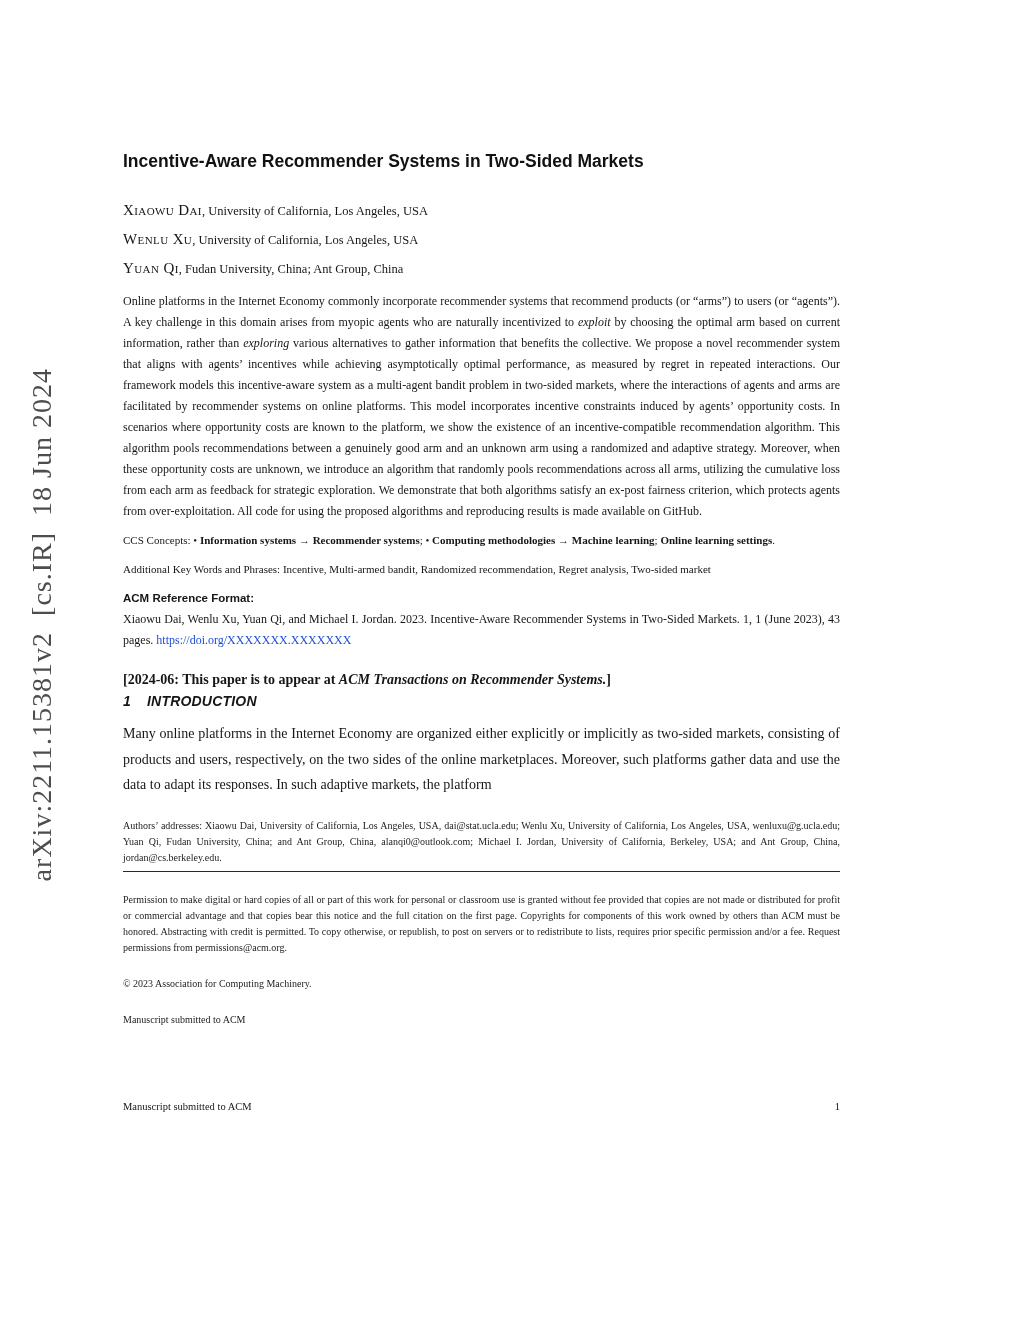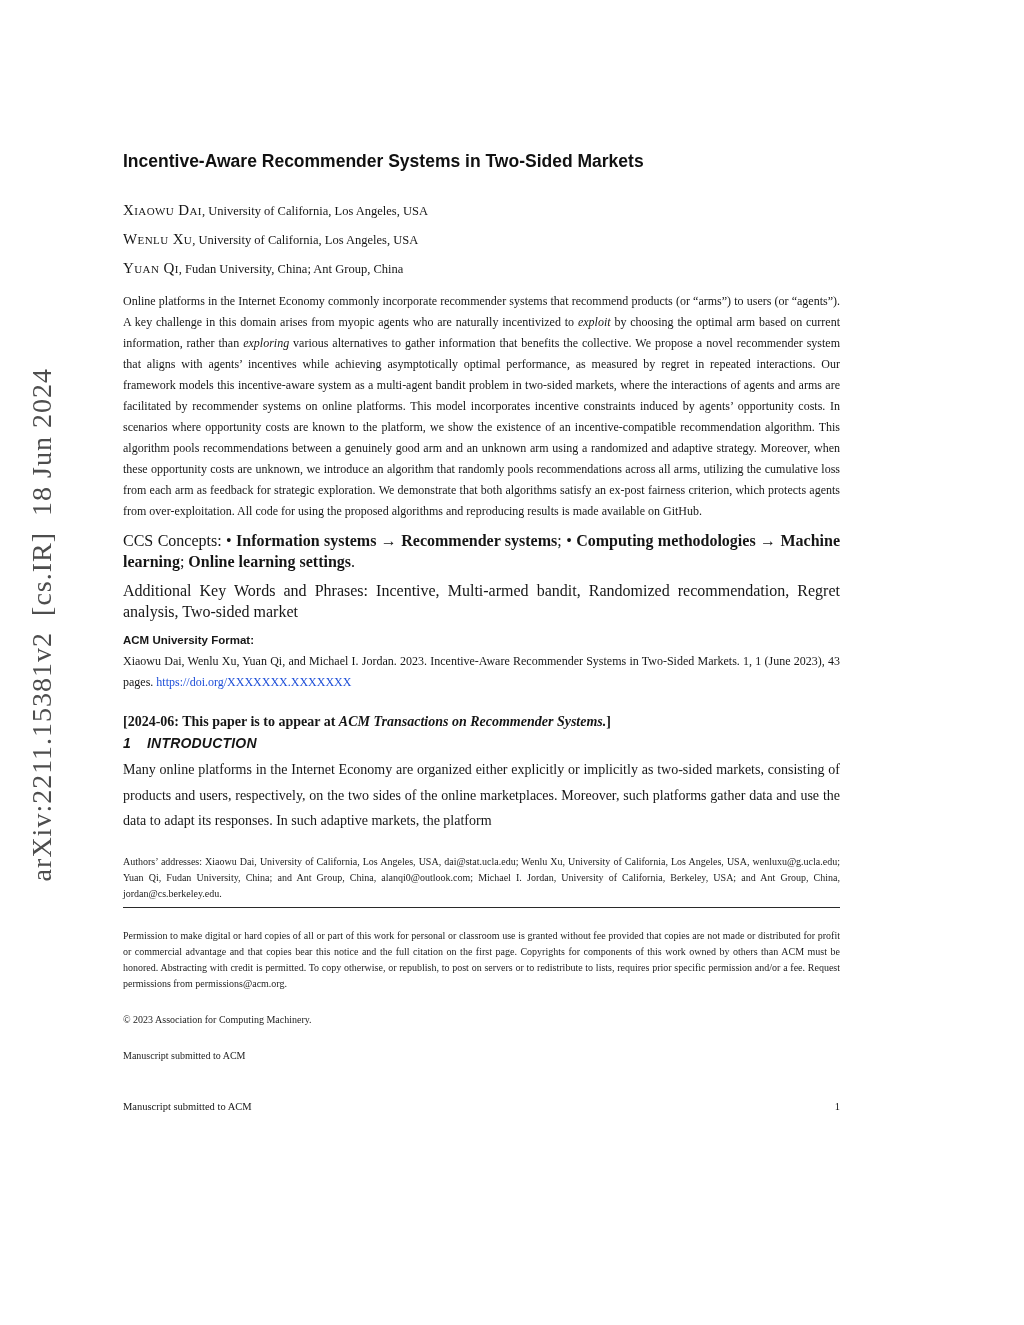--- a/index.html
+++ b/index.html
@@ -49,21 +49,21 @@
   .author-affil { font-size: 12.5px; }
   .abstract {
     margin-top: 8px;
     font-size: 12px;
     line-height: 21px;
     text-align: justify;
   }
   .abstract em { font-style: italic; }
   .ccs, .keywords {
     margin-top: 8px;
-    font-size: 16px;
+    font-size: 11px;
     line-height: 21px;
     text-align: justify;
   }
   .ccs b { font-weight: bold; }
   .acmref { margin-top: 8px; }
   .acmref-heading {
     font-family: "Liberation Sans", sans-serif;
     font-size: 11.5px;
     font-weight: bold;
     line-height: 21px;
@@ -84,21 +84,21 @@
   .section-heading {
     font-family: "Liberation Sans", sans-serif;
     font-size: 14px;
     font-weight: bold;
     line-height: 20px;
     letter-spacing: 0.2px;
     font-style: italic;
   }
   .sec-num { margin-right: 16px; }
   .intro {
-    margin-top: 4px;
+    margin-top: 10px;
     font-size: 14px;
     line-height: 25.5px;
     text-align: justify;
   }
   .footnotes { margin-top: 8px; }
   .fn {
     font-size: 10px;
     line-height: 16px;
     text-align: justify;
     color: #1c1c1c;
@@ -138,21 +138,21 @@
       <div class="author-line"><span class="author-name">Yuan Qi</span><span class="author-affil">, Fudan University, China; Ant Group, China</span></div>
     </div>
 
     <p class="abstract"><span>Online platforms in the Internet Economy commonly incorporate recommender systems that recommend products (or “arms”) to users (or “agents”). A key challenge in this domain arises from myopic agents who are naturally incentivized to </span><em>exploit</em><span> by choosing the optimal arm based on current information, rather than </span><em>exploring</em><span> various alternatives to gather information that benefits the collective. We propose a novel recommender system that aligns with agents’ incentives while achieving asymptotically optimal performance, as measured by regret in repeated interactions. Our framework models this incentive-aware system as a multi-agent bandit problem in two-sided markets, where the interactions of agents and arms are facilitated by recommender systems on online platforms. This model incorporates incentive constraints induced by agents’ opportunity costs. In scenarios where opportunity costs are known to the platform, we show the existence of an incentive-compatible recommendation algorithm. This algorithm pools recommendations between a genuinely good arm and an unknown arm using a randomized and adaptive strategy. Moreover, when these opportunity costs are unknown, we introduce an algorithm that randomly pools recommendations across all arms, utilizing the cumulative loss from each arm as feedback for strategic exploration. We demonstrate that both algorithms satisfy an ex-post fairness criterion, which protects agents from over-exploitation. All code for using the proposed algorithms and reproducing results is made available on GitHub.</span></p>
 
     <p class="ccs"><span>CCS Concepts: </span><span>• </span><b>Information systems</b><span> → </span><b>Recommender systems</b><span>; </span><span>• </span><b>Computing methodologies</b><span> → </span><b>Machine learning</b><span>; </span><b>Online learning settings</b><span>.</span></p>
 
     <p class="keywords"><span>Additional Key Words and Phrases: </span><span>Incentive, Multi-armed bandit, Randomized recommendation, Regret analysis, Two-sided market</span></p>
 
     <div class="acmref">
-      <p class="acmref-heading">ACM University Format:</p>
+      <p class="acmref-heading">ACM Reference Format:</p>
       <p class="acmref-text"><span>Xiaowu Dai, Wenlu Xu, Yuan Qi, and Michael I. Jordan. 2023. Incentive-Aware Recommender Systems in Two-Sided Markets. 1, 1 (June 2023), 43 pages. </span><a href="#" class="doi">https://doi.org/XXXXXXX.XXXXXXX</a></p>
     </div>
 
     <p class="notice"><span>[2024-06: This paper is to appear at </span><em>ACM Transactions on Recommender Systems.</em><span>]</span></p>
 
     <h2 class="section-heading"><span class="sec-num">1</span><span class="sec-title">INTRODUCTION</span></h2>
 
     <p class="intro">Many online platforms in the Internet Economy are organized either explicitly or implicitly as two-sided markets, consisting of products and users, respectively, on the two sides of the online marketplaces. Moreover, such platforms gather data and use the data to adapt its responses. In such adaptive markets, the platform</p>
 
     <div class="footnotes">

